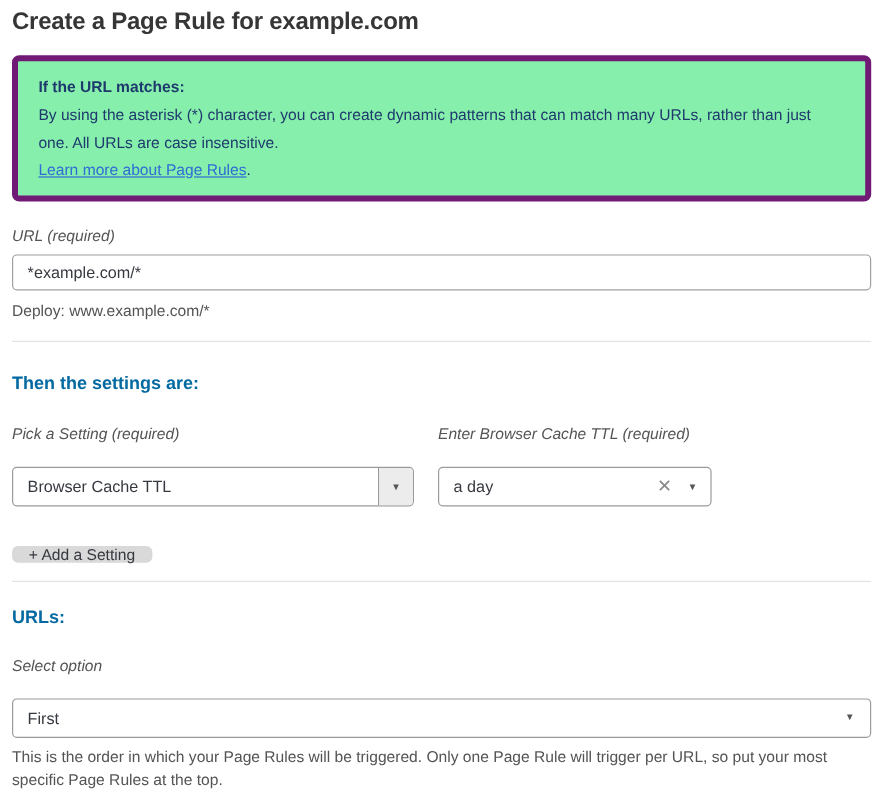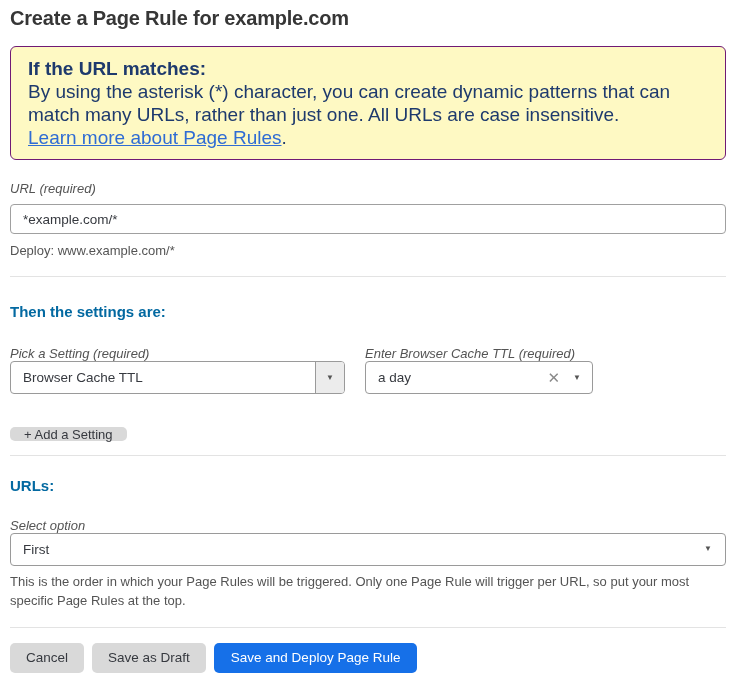--- a/index.html
+++ b/index.html
@@ -12,26 +12,26 @@
   }
   .page { padding: 7px 10px 0; }
 
   .page-title {
     font-size: 20px; font-weight: 700; color: #363636;
     margin: 0; letter-spacing: -0.2px;
   }
 
   .info-box {
     margin-top: 16px;
-    background: #fef9c3;
-    border: 1px solid #701a75;
+    background: #86efac;
+    border: 5px solid #701a75;
     border-radius: 6px;
     padding: 10px 17px;
     color: #1e3a6d;
-    font-size: 19px;
+    font-size: 13px;
     line-height: 23px;
   }
   .info-heading { font-weight: 700; }
   .info-link { color: #2f6cd4; text-decoration: underline; cursor: pointer; }
 
   .field-label {
     display: block; font-size: 13px; color: #545454; margin: 0; font-style: italic;
   }
   .mt-21 { margin-top: 21px; }
   .mt-24 { margin-top: 24px; }
@@ -52,21 +52,21 @@
   .section-heading {
     font-size: 15px; font-weight: 700; color: #0369a1; margin: 26px 0 0;
   }
   .section-heading.order { margin-top: 21px; }
 
   .settings-row { display: flex; gap: 20px; margin-top: 26px; }
   .col-wide { width: 335px; }
   .col-narrow { width: 228px; }
 
   .select {
-    margin-top: 0; height: 33px;
+    margin-top: 20px; height: 33px;
     border: 1px solid #9a9a9a; border-radius: 4px;
     background: #fff; display: flex; align-items: center;
     font-size: 13.5px; color: #36393f; cursor: pointer;
   }
   .select-value { flex: 1; padding-left: 12px; white-space: nowrap; overflow: hidden; }
   .arrow-box {
     width: 29px; align-self: stretch;
     border-left: 1px solid #9a9a9a; background: #ececec;
     display: flex; align-items: center; justify-content: center;
     border-radius: 0 3px 3px 0;

